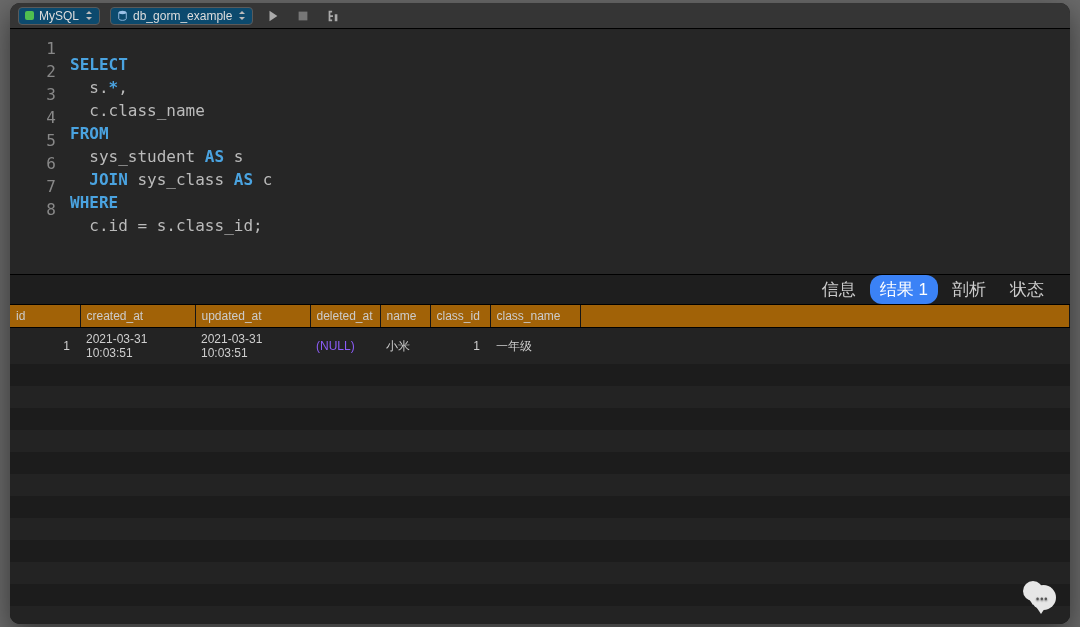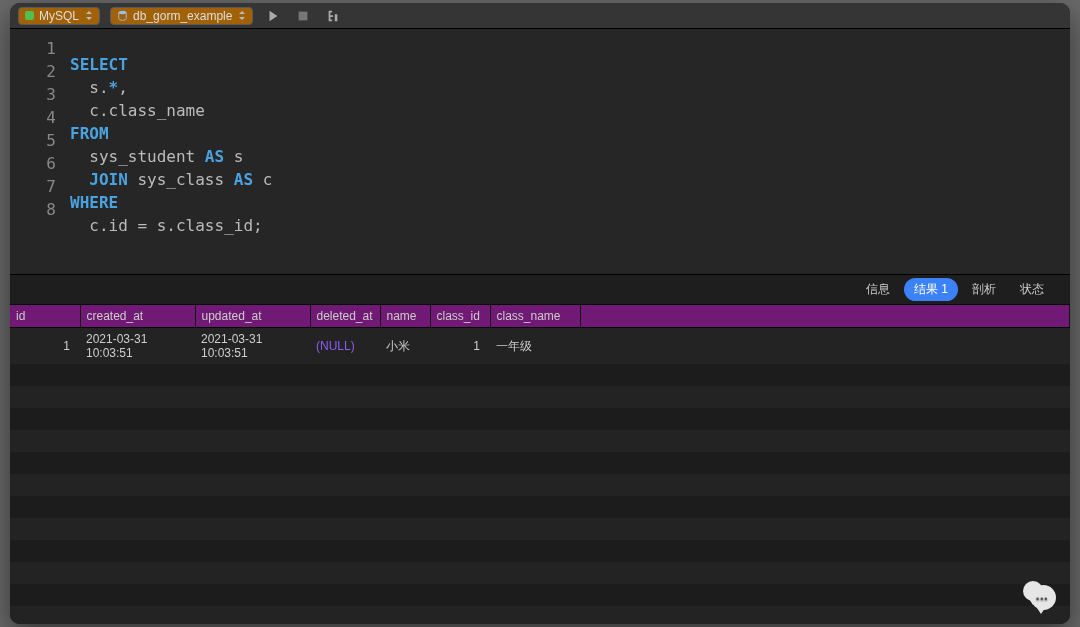--- a/index.html
+++ b/index.html
@@ -23,21 +23,21 @@
   
   .toolbar {
     height: 26px;
     background: #353535;
     border-bottom: 1px solid #000;
     display: flex; align-items: center;
     padding: 0 8px; gap: 10px;
   }
   .combo {
     height: 18px;
-    background: #a16207;
+    background: #0c4a6e;
     border: 1px solid #5a5a5a;
     border-radius: 4px;
     display: flex; align-items: center;
     padding: 0 6px; gap: 5px;
     color: #ddd; font-size: 12px;
     cursor: pointer;
   }
   .combo .dot {
     width: 9px; height: 9px; border-radius: 2px;
     background: #4fbf4f;
@@ -79,33 +79,33 @@
   .kw  { color: #4aa3e0; font-weight: bold; }
   .op  { color: #bbbbbb; }
 
   
   .tabbar {
     height: 30px;
     background: #1e1e1e;
     display: flex; justify-content: flex-end; align-items: center;
     padding: 0 16px; gap: 4px;
     border-bottom: 1px solid #000;
-    font-size: 12px;
+    font-size: 17px;
   }
   .tab {
     padding: 3px 10px; border-radius: 4px;
     color: #ccc; cursor: pointer;
   }
   .tab.active { background: #3b82f6; color: #fff; border-radius: 12px; }
 
   
   .results { flex: 1; background: #1e1e1e; overflow: hidden; }
   .results table { border-collapse: collapse; width: 100%; table-layout: fixed; }
   .results thead th {
-    background: #701a75;
+    background: #a16207;
     font-weight: normal; font-size: 12px;
     text-align: left; color: #ccc;
     padding: 4px 6px;
     border-right: 1px solid #151515;
     border-bottom: 1px solid #000;
   }
   .results tbody td {
     font-size: 12px; color: #cfcfcf;
     padding: 4px 6px;
     height: 22px;

